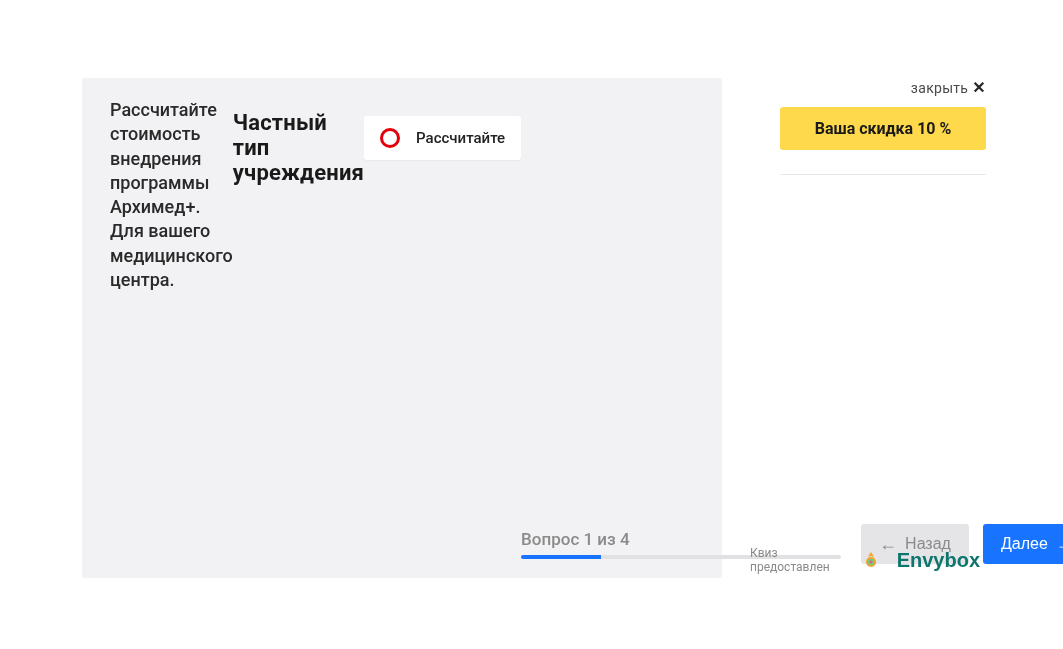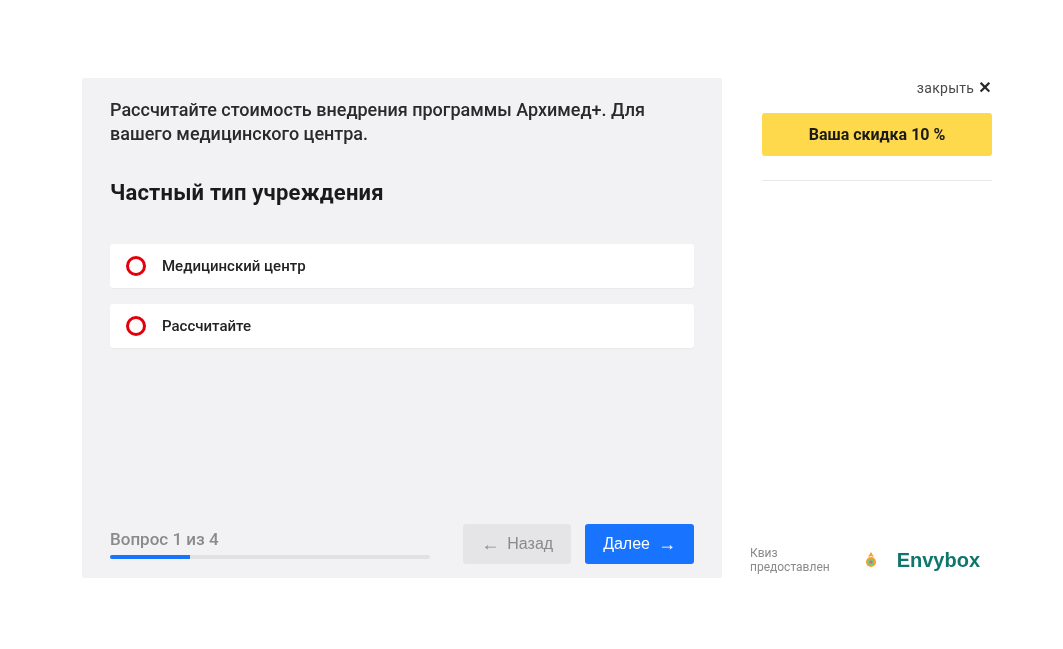--- a/index.html
+++ b/index.html
@@ -8,22 +8,21 @@
   .panel-left {
     position: absolute;
     left: 82px;
     top: 78px;
     width: 640px;
     height: 500px;
     background: #f2f2f4;
     border-radius: 2px;
     padding: 20px 28px 14px 28px;
     display: flex;
-    flex-direction: column;
-    gap: 21px;
+    flex-direction: row;
   }
   .intro {
     font-size: 18px;
     color: #2a2a2a;
     line-height: 1.35;
     font-weight: 500;
   }
   .question-title {
     margin-top: 12px;
     font-size: 22px;
@@ -97,38 +96,38 @@
     color: #8a8a8a;
   }
   .btn-back .arrow { margin-right: 8px; font-size: 18px; }
   .btn-next {
     background: #1874ff;
     color: #fff;
   }
   .btn-next .arrow { margin-left: 8px; font-size: 18px; }
   .panel-right {
     position: absolute;
-    left: 762px;
+    left: 780px;
     top: 78px;
-    width: 230px;
+    width: 206px;
   }
   .close-row {
     text-align: right;
     font-size: 14px;
     color: #4a4a4a;
     letter-spacing: 0.3px;
     display: flex;
     justify-content: flex-end;
     align-items: center;
     gap: 4px;
     cursor: pointer;
   }
   .close-x { font-size: 16px; font-weight: 700; color: #2a2a2a; }
   .discount-badge {
-    margin-top: 16px;
+    margin-top: 10px;
     background: #fed94b;
     color: #1a1a1a;
     font-weight: 700;
     font-size: 16px;
     padding: 12px 10px;
     text-align: center;
     border-radius: 3px;
   }
   .hr-line {
     margin-top: 24px;
@@ -166,24 +165,20 @@
 </head>
 <body>
 
 <div class="wrap">
 
   <div class="panel-left">
     <div class="intro">Рассчитайте стоимость внедрения программы Архимед+. Для вашего медицинского центра.</div>
     <div class="question-title">Частный тип учреждения</div>
 
     <div class="options">
-      <div class="option">
-        <span class="radio"></span>
-        <span class="option-label">Медицинский центр</span>
-      </div>
       <div class="option">
         <span class="radio"></span>
         <span class="option-label">Рассчитайте</span>
       </div>
     </div>
 
     <div class="footer-row">
       <div class="progress-block">
         <div class="progress-text">Вопрос 1 из 4</div>
         <div class="progress-bar">

